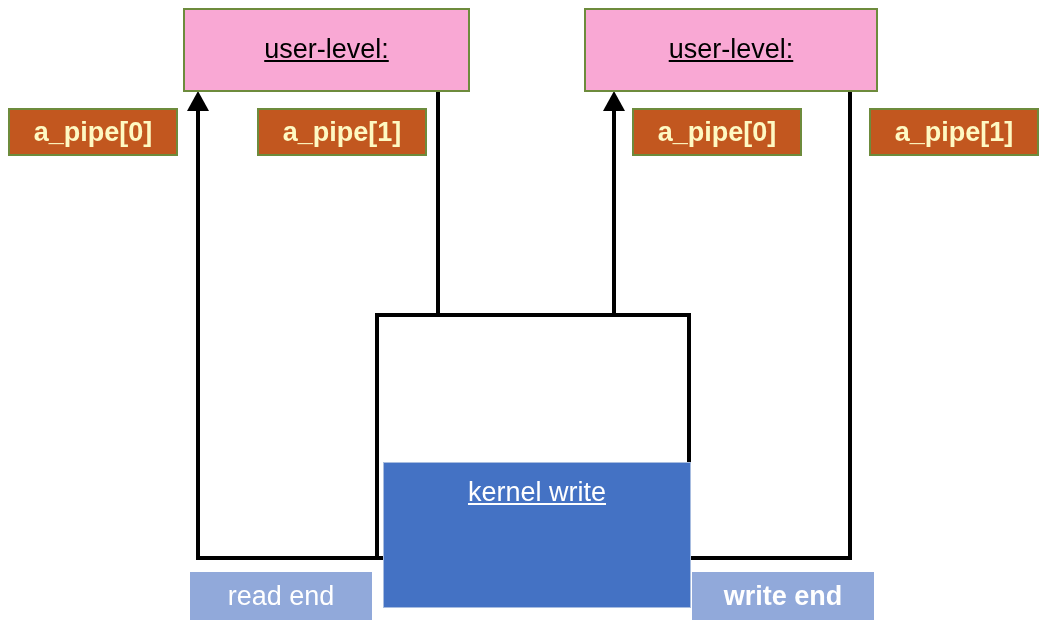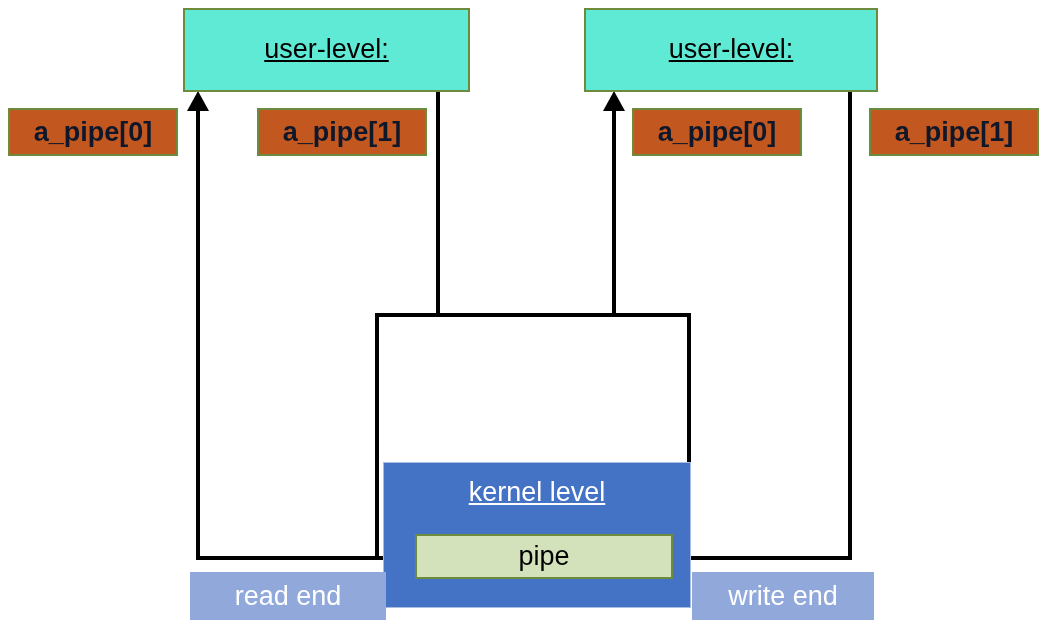--- a/index.html
+++ b/index.html
@@ -19,35 +19,35 @@
     position: absolute;
     box-sizing: border-box;
     display: flex;
     flex-direction: column;
     align-items: center;
     justify-content: center;
     text-align: center;
   }
   
   .proc-box {
-    background: #5eead4;
+    background: #f9a8d4;
     border: 2px solid #6d8b3c;
     color: #000000;
     font-size: 27px;
     line-height: 1.15;
     font-weight: 400;
   }
   .proc-box .line1 { text-decoration: underline; }
   .proc-box .line2 { }
 
   
   .pipe-label {
     background: #c2571f;
     border: 2px solid #6d8b3c;
-    color: #0f172a;
+    color: #fef9c3;
     font-size: 27px;
     font-weight: 700;
   }
 
   
   .outer-container {
     position: absolute;
     box-sizing: border-box;
     border: 4px solid #000000;
     background: transparent;
@@ -124,26 +124,23 @@
   <div class="vline" style="left:848px; top:92px; height:468px;"></div>
 
   <div class="hline" style="left:196px; top:556px; width:222px;"></div>
 
   <div class="hline" style="left:672px; top:556px; width:180px;"></div>
   <div class="arrow-left" style="left:653px; top:547px;"></div>
 
   <div class="outer-container" style="left:375px; top:313px; width:316px; height:247px;"></div>
 
   <div class="box kernel-box" style="left:383px; top:462px; width:308px; height:146px;">
-    <span class="kernel-title">kernel level</span>
+    <span class="kernel-title">kernel write</span>
   </div>
 
-  <div class="box pipe-box" style="left:415px; top:534px; width:258px; height:45px;">
-    <span>pipe</span>
-  </div>
 
   <div class="box proc-box" style="left:183px; top:8px; width:287px; height:84px;">
     <span class="line1">user-level:</span>
   </div>
 
   <div class="box proc-box" style="left:584px; top:8px; width:294px; height:84px;">
     <span class="line1">user-level:</span>
   </div>
 
   <div class="box pipe-label" style="left:8px; top:108px; width:170px; height:48px;">
@@ -155,21 +152,21 @@
   </div>
 
   <div class="box pipe-label" style="left:632px; top:108px; width:170px; height:48px;">
     <span>a_pipe[0]</span>
   </div>
 
   <div class="box pipe-label" style="left:869px; top:108px; width:170px; height:48px;">
     <span>a_pipe[1]</span>
   </div>
 
-  <div class="box end-label" style="left:190px; top:572px; width:196px; height:48px;">
+  <div class="box end-label" style="left:190px; top:572px; width:182px; height:48px;">
     <span>read end</span>
   </div>
 
-  <div class="box end-label" style="left:692px; top:572px; width:182px; height:48px;">
+  <div class="box end-label" style="left:692px; top:572px; width:182px; height:48px;font-weight:bold;">
     <span>write end</span>
   </div>
 
 </div>
 
 </body></html>

